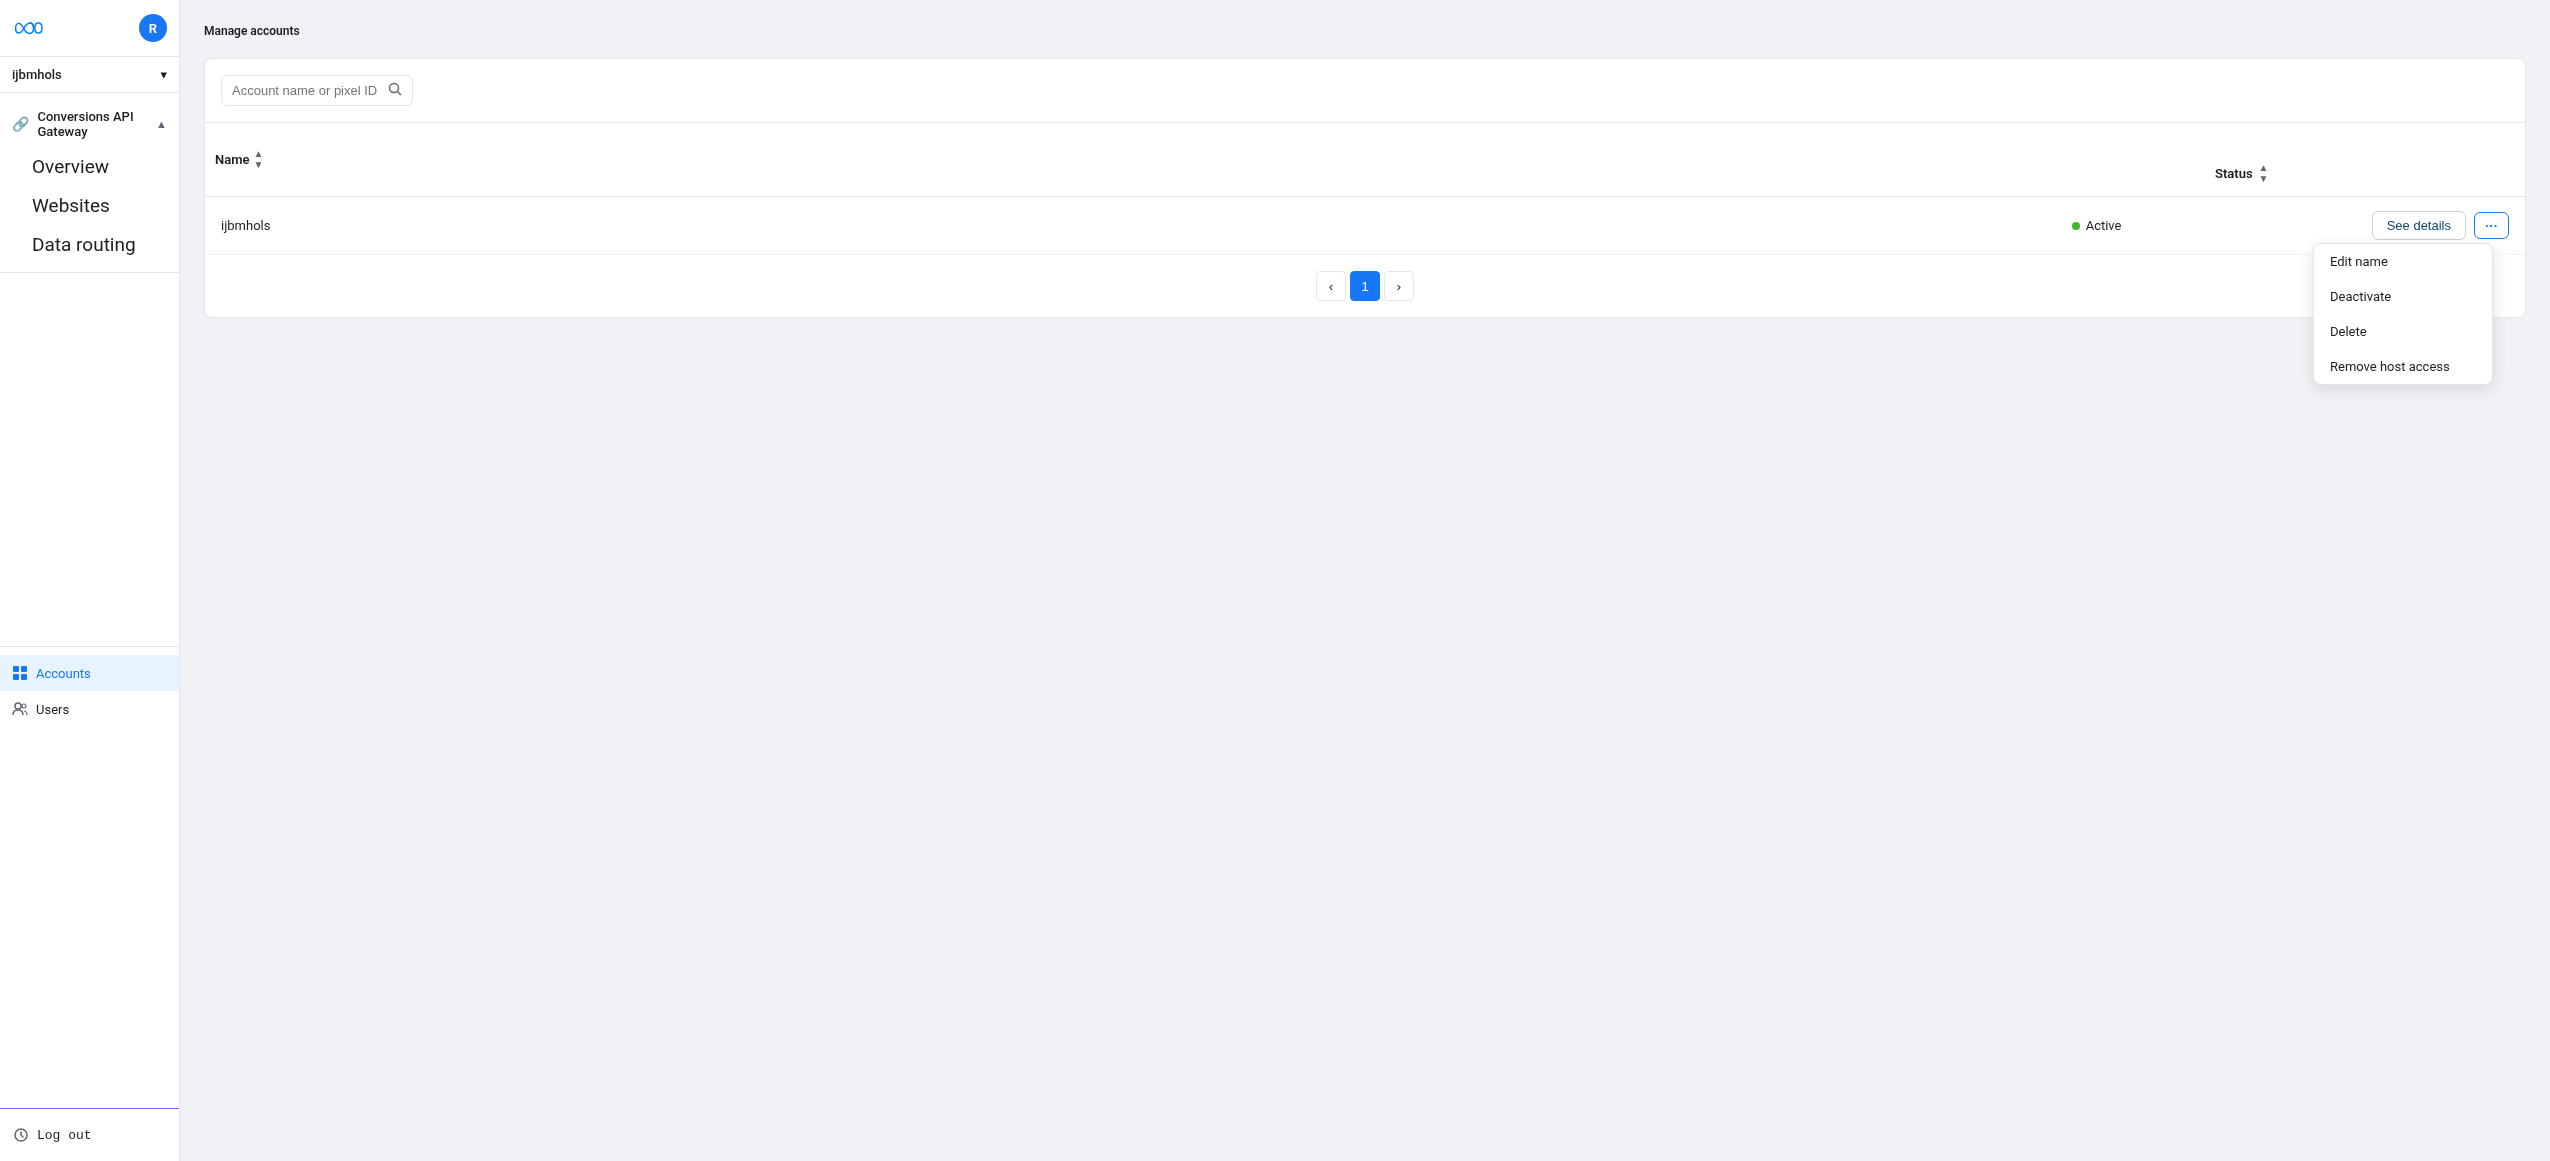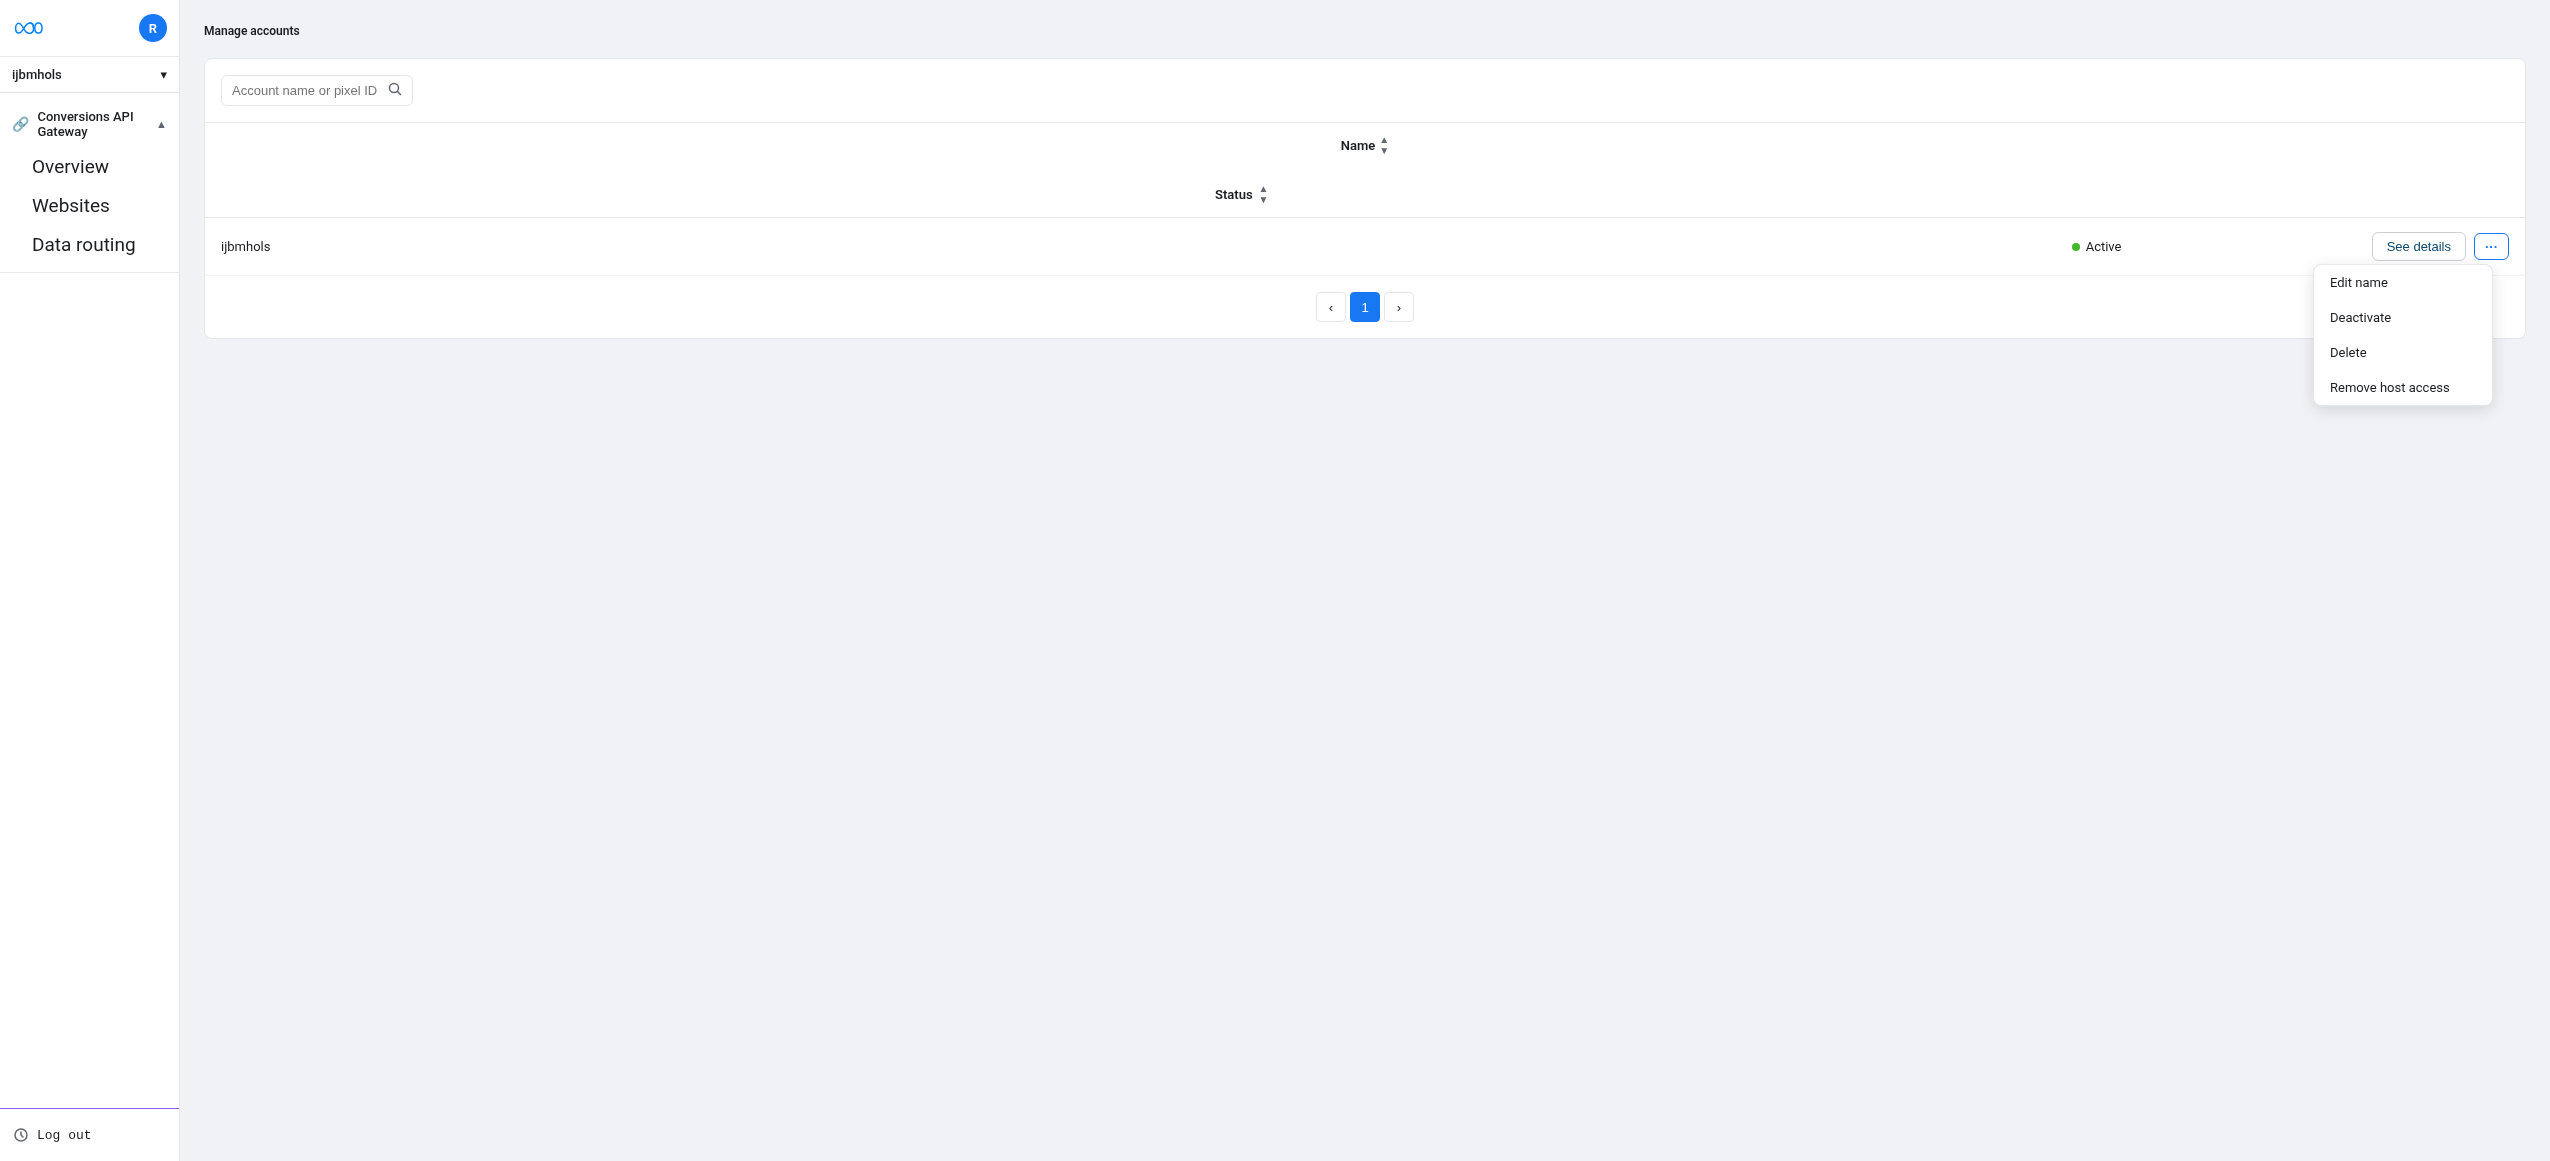--- a/index.html
+++ b/index.html
@@ -197,21 +197,20 @@
     .table {
       width: 100%;
     }
 
     .table-header {
       display: flex;
       align-items: center;
       padding: 12px 10px;
       border-bottom: 1px solid #e4e6eb;
       background: #fff;
-      flex-direction: column;
     }
 
     .table-header-cell {
       font-size: 13px;
       font-weight: 600;
       color: #1c1e21;
       display: flex;
       align-items: center;
       gap: 4px;
     }
@@ -388,20 +387,44 @@
       <span>Overview</span>
     </div>
     <div class="nav-item">
       <span>Websites</span>
     </div>
     <div class="nav-item">
       <span>Data routing</span>
     </div>
   </div>
 
+  <div class="sidebar-bottom">
+    <div class="sidebar-bottom-item active">
+      <span class="item-icon">
+        <svg width="16" height="16" viewBox="0 0 16 16" fill="none" xmlns="http://www.w3.org/2000/svg">
+          <rect x="1" y="1" width="6" height="6" rx="1" fill="#1877f2"></rect>
+          <rect x="9" y="1" width="6" height="6" rx="1" fill="#1877f2"></rect>
+          <rect x="1" y="9" width="6" height="6" rx="1" fill="#1877f2"></rect>
+          <rect x="9" y="9" width="6" height="6" rx="1" fill="#1877f2"></rect>
+        </svg>
+      </span>
+      <span>Accounts</span>
+    </div>
+    <div class="sidebar-bottom-item">
+      <span class="item-icon">
+        <svg width="16" height="16" viewBox="0 0 16 16" fill="none" xmlns="http://www.w3.org/2000/svg">
+          <circle cx="6" cy="5" r="3" stroke="#606770" stroke-width="1.5"></circle>
+          <path d="M1 14c0-3 2-5 5-5s5 2 5 5" stroke="#606770" stroke-width="1.5" fill="none"></path>
+          <circle cx="12" cy="5" r="2" stroke="#606770" stroke-width="1.2"></circle>
+          <path d="M12 10c1.5 0 3 1 3 4" stroke="#606770" stroke-width="1.2" fill="none"></path>
+        </svg>
+      </span>
+      <span>Users</span>
+    </div>
+  </div>
 
   <div style="padding: 8px 1px; border-top: 1px solid #8b5cf6; margin-top: auto; font-family: Liberation Mono, monospace;">
     <div class="sidebar-bottom-item">
       <span class="item-icon">
         <svg width="16" height="16" viewBox="0 0 16 16" fill="none" xmlns="http://www.w3.org/2000/svg">
           <circle cx="8" cy="8" r="6" stroke="#606770" stroke-width="1.5"></circle>
           <path d="M8 5v3l2 2" stroke="#606770" stroke-width="1.5" stroke-linecap="round"></path>
         </svg>
       </span>
       <span>Log out</span>

